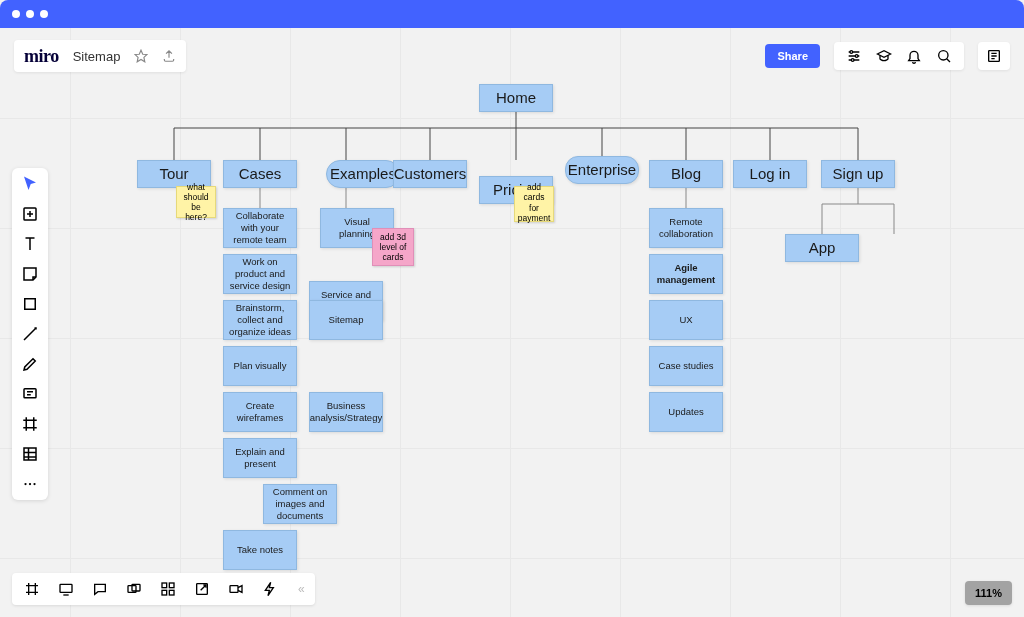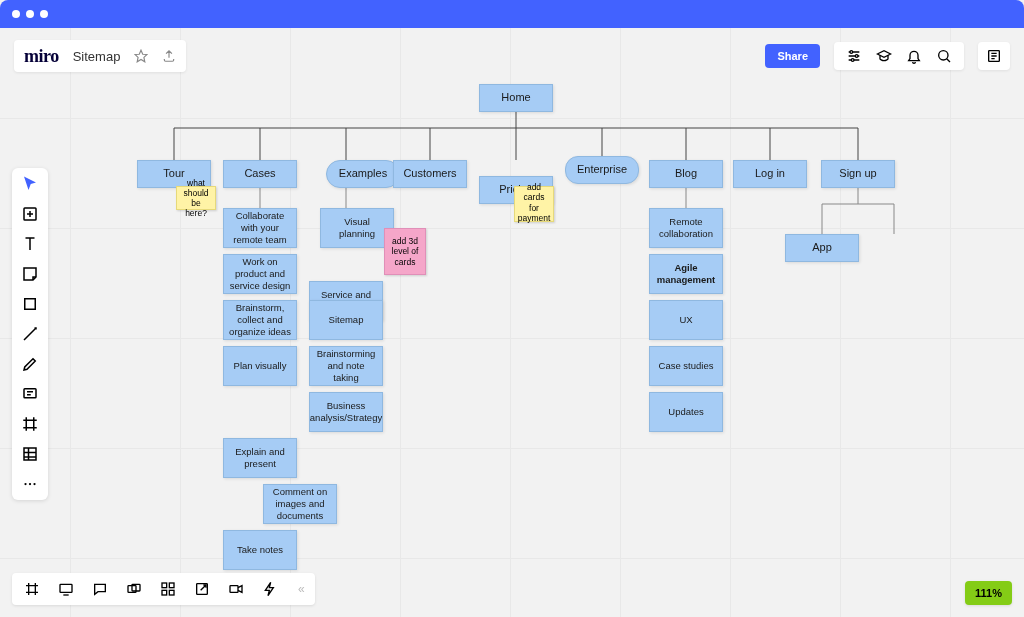--- a/index.html
+++ b/index.html
@@ -110,21 +110,21 @@
   box-shadow: 0 1px 3px rgba(0,0,0,0.1);
   display: flex;
   align-items: center;
   gap: 14px;
   padding: 0 10px;
 }
 .bottom-chevron { color:#bbb; font-size:12px; margin-left:4px;}
 .zoom-indicator {
   position: absolute;
   right: 12px; bottom: 12px;
-  background: #84cc16;
+  background: #a3a3a3;
   padding: 6px 10px;
   border-radius: 4px;
   font-size: 11px;
   font-weight: 600;
   box-shadow: 0 1px 3px rgba(0,0,0,0.1);
 }
 .canvas {
   position: absolute;
   top: 28px; left: 0; right: 0; bottom: 0;
   background-image:
@@ -144,21 +144,21 @@
   font-size: 10.5px;
   color: #1a1a1a;
   display: flex;
   align-items: center;
   justify-content: center;
   text-align: center;
   padding: 4px;
   box-shadow: 1px 1px 3px rgba(0,0,0,0.1);
   line-height: 1.25;
 }
-.card.cat { width: 74px; height: 28px; font-size:11px;}
+.card.cat { width: 74px; height: 28px; font-size:15px;}
 .card.item { width: 74px; height: 40px; font-size:9.5px;}
 .sticky {
   position: absolute;
   font-size: 8.5px;
   text-align: center;
   padding: 4px;
   display:flex;align-items:center;justify-content:center;
   line-height:1.2;
   box-shadow: 1px 1px 2px rgba(0,0,0,0.15);
 }
@@ -239,42 +239,42 @@
     </div>
   <div class="card item" style="left:223px; top:226px;">
       <span>Work on product and service design</span>
     </div>
   <div class="card item" style="left:223px; top:272px;">
       <span>Brainstorm, collect and organize ideas</span>
     </div>
   <div class="card item" style="left:223px; top:318px;">
       <span>Plan visually</span>
     </div>
+  <div class="card item" style="left:223px; top:364px;">
+      <span>Create wireframes</span>
+    </div>
   <div class="card item" style="left:223px; top:410px;">
       <span>Explain and present</span>
     </div>
   <div class="card item" style="left:223px; top:456px;margin-left:40px;">
       <span>Comment on images and documents</span>
     </div>
   <div class="card item" style="left:223px; top:502px;">
       <span>Take notes</span>
     </div>
 
   <div class="card item" style="left:320px; top:180px;">
       <span>Visual planning</span>
     </div>
   <div class="card item" style="left:309px; top:226px;margin-top:27px;">
       <span>Service and product design</span>
     </div>
   <div class="card item" style="left:309px; top:272px;">
       <span>Sitemap</span>
     </div>
-  <div class="card item" style="left:309px; top:318px;">
-      <span>Brainstorming and note taking</span>
-    </div>
   <div class="card item" style="left:309px; top:364px;">
       <span>Business analysis/Strategy</span>
     </div>
 
   <div class="card item" style="left:649px; top:180px;">
       <span>Remote collaboration</span>
     </div>
   <div class="card item" style="left:649px; top:226px;font-weight:bold;">
       <span>Agile management</span>
     </div>
@@ -285,24 +285,24 @@
       <span>Case studies</span>
     </div>
   <div class="card item" style="left:649px; top:364px;">
       <span>Updates</span>
     </div>
 
   <div class="card cat" style="left:785px; top:206px;">
       <span>App</span>
     </div>
 
-  <div class="sticky yellow" style="left:176px; top:158px; width:40px; height:24px;">
+  <div class="sticky yellow" style="left:176px; top:158px; width:40px; height:32px;">
       <span>what should be here?</span>
     </div>
-  <div class="sticky pink" style="left:372px; top:200px; width:42px; height:47px;margin-left:12px;">
+  <div class="sticky pink" style="left:372px; top:200px; width:42px; height:38px;">
       <span>add 3d level of cards</span>
     </div>
   <div class="sticky yellow" style="left:514px; top:158px; width:40px; height:36px; flex-direction:column;">
     <span>add cards for payment</span>
     <div class="redline"></div>
   </div>
 </div>
 
 <div class="top-bar">
   <span class="logo">miro</span>

